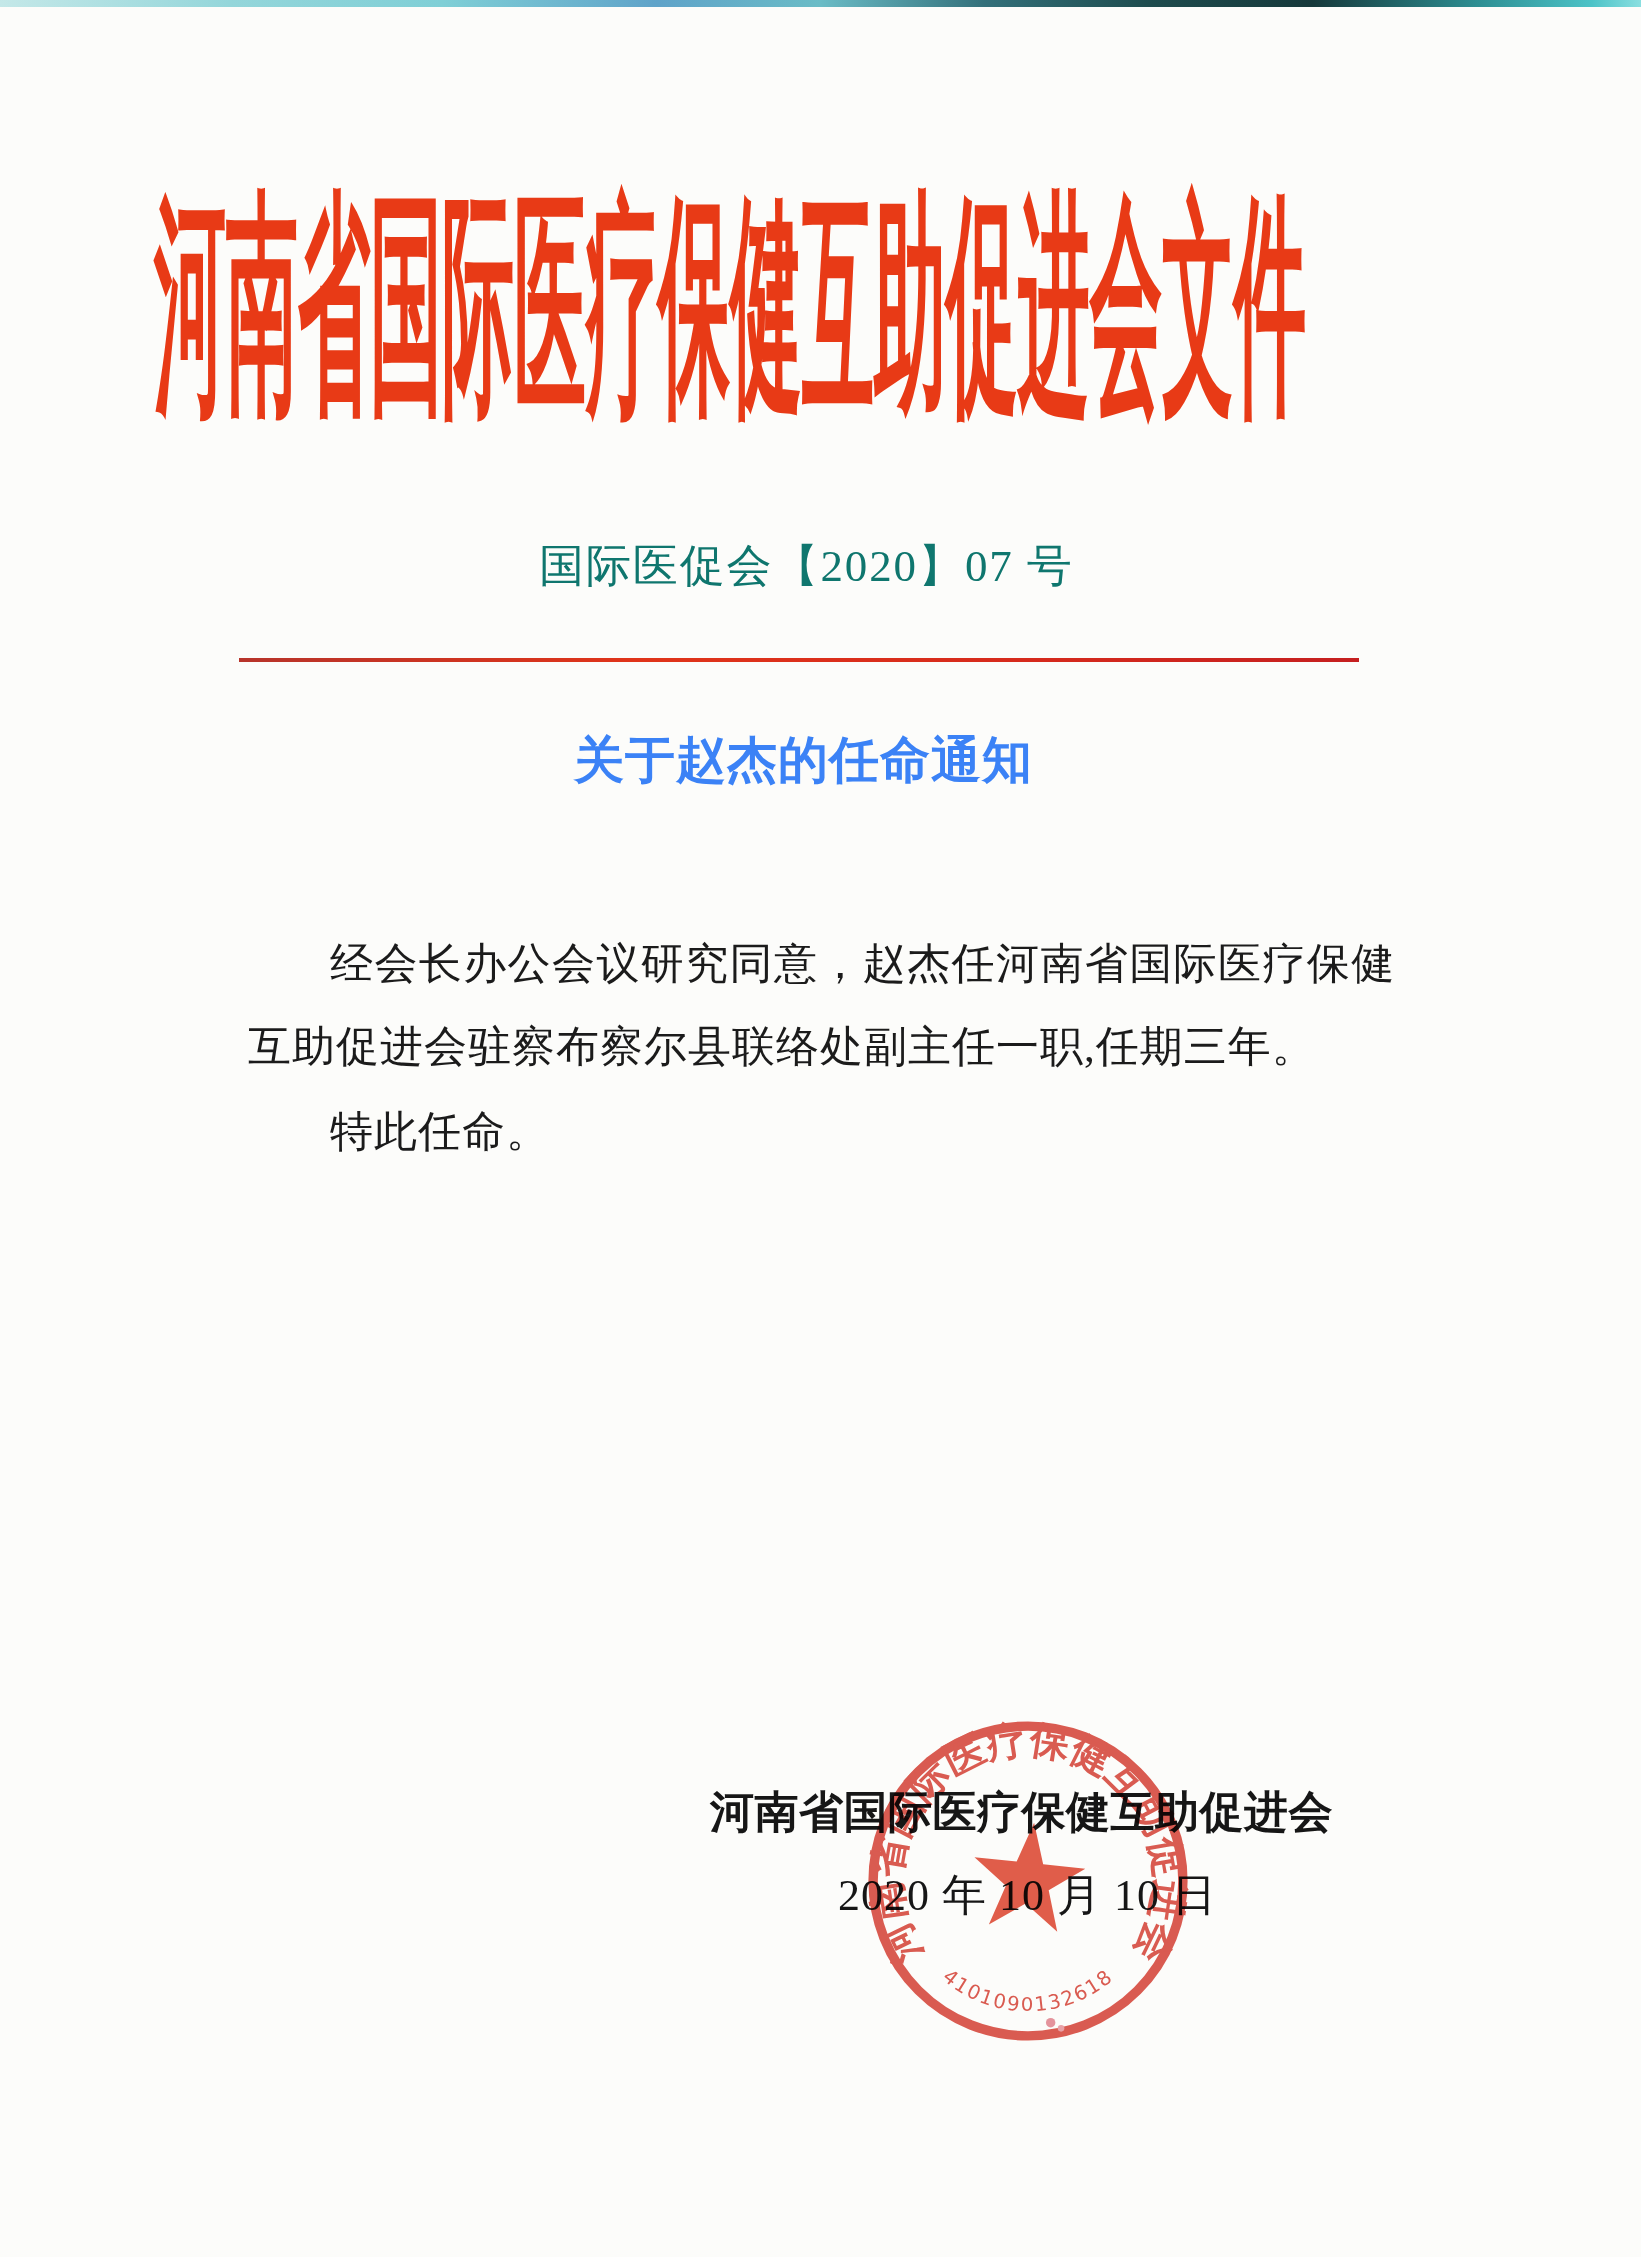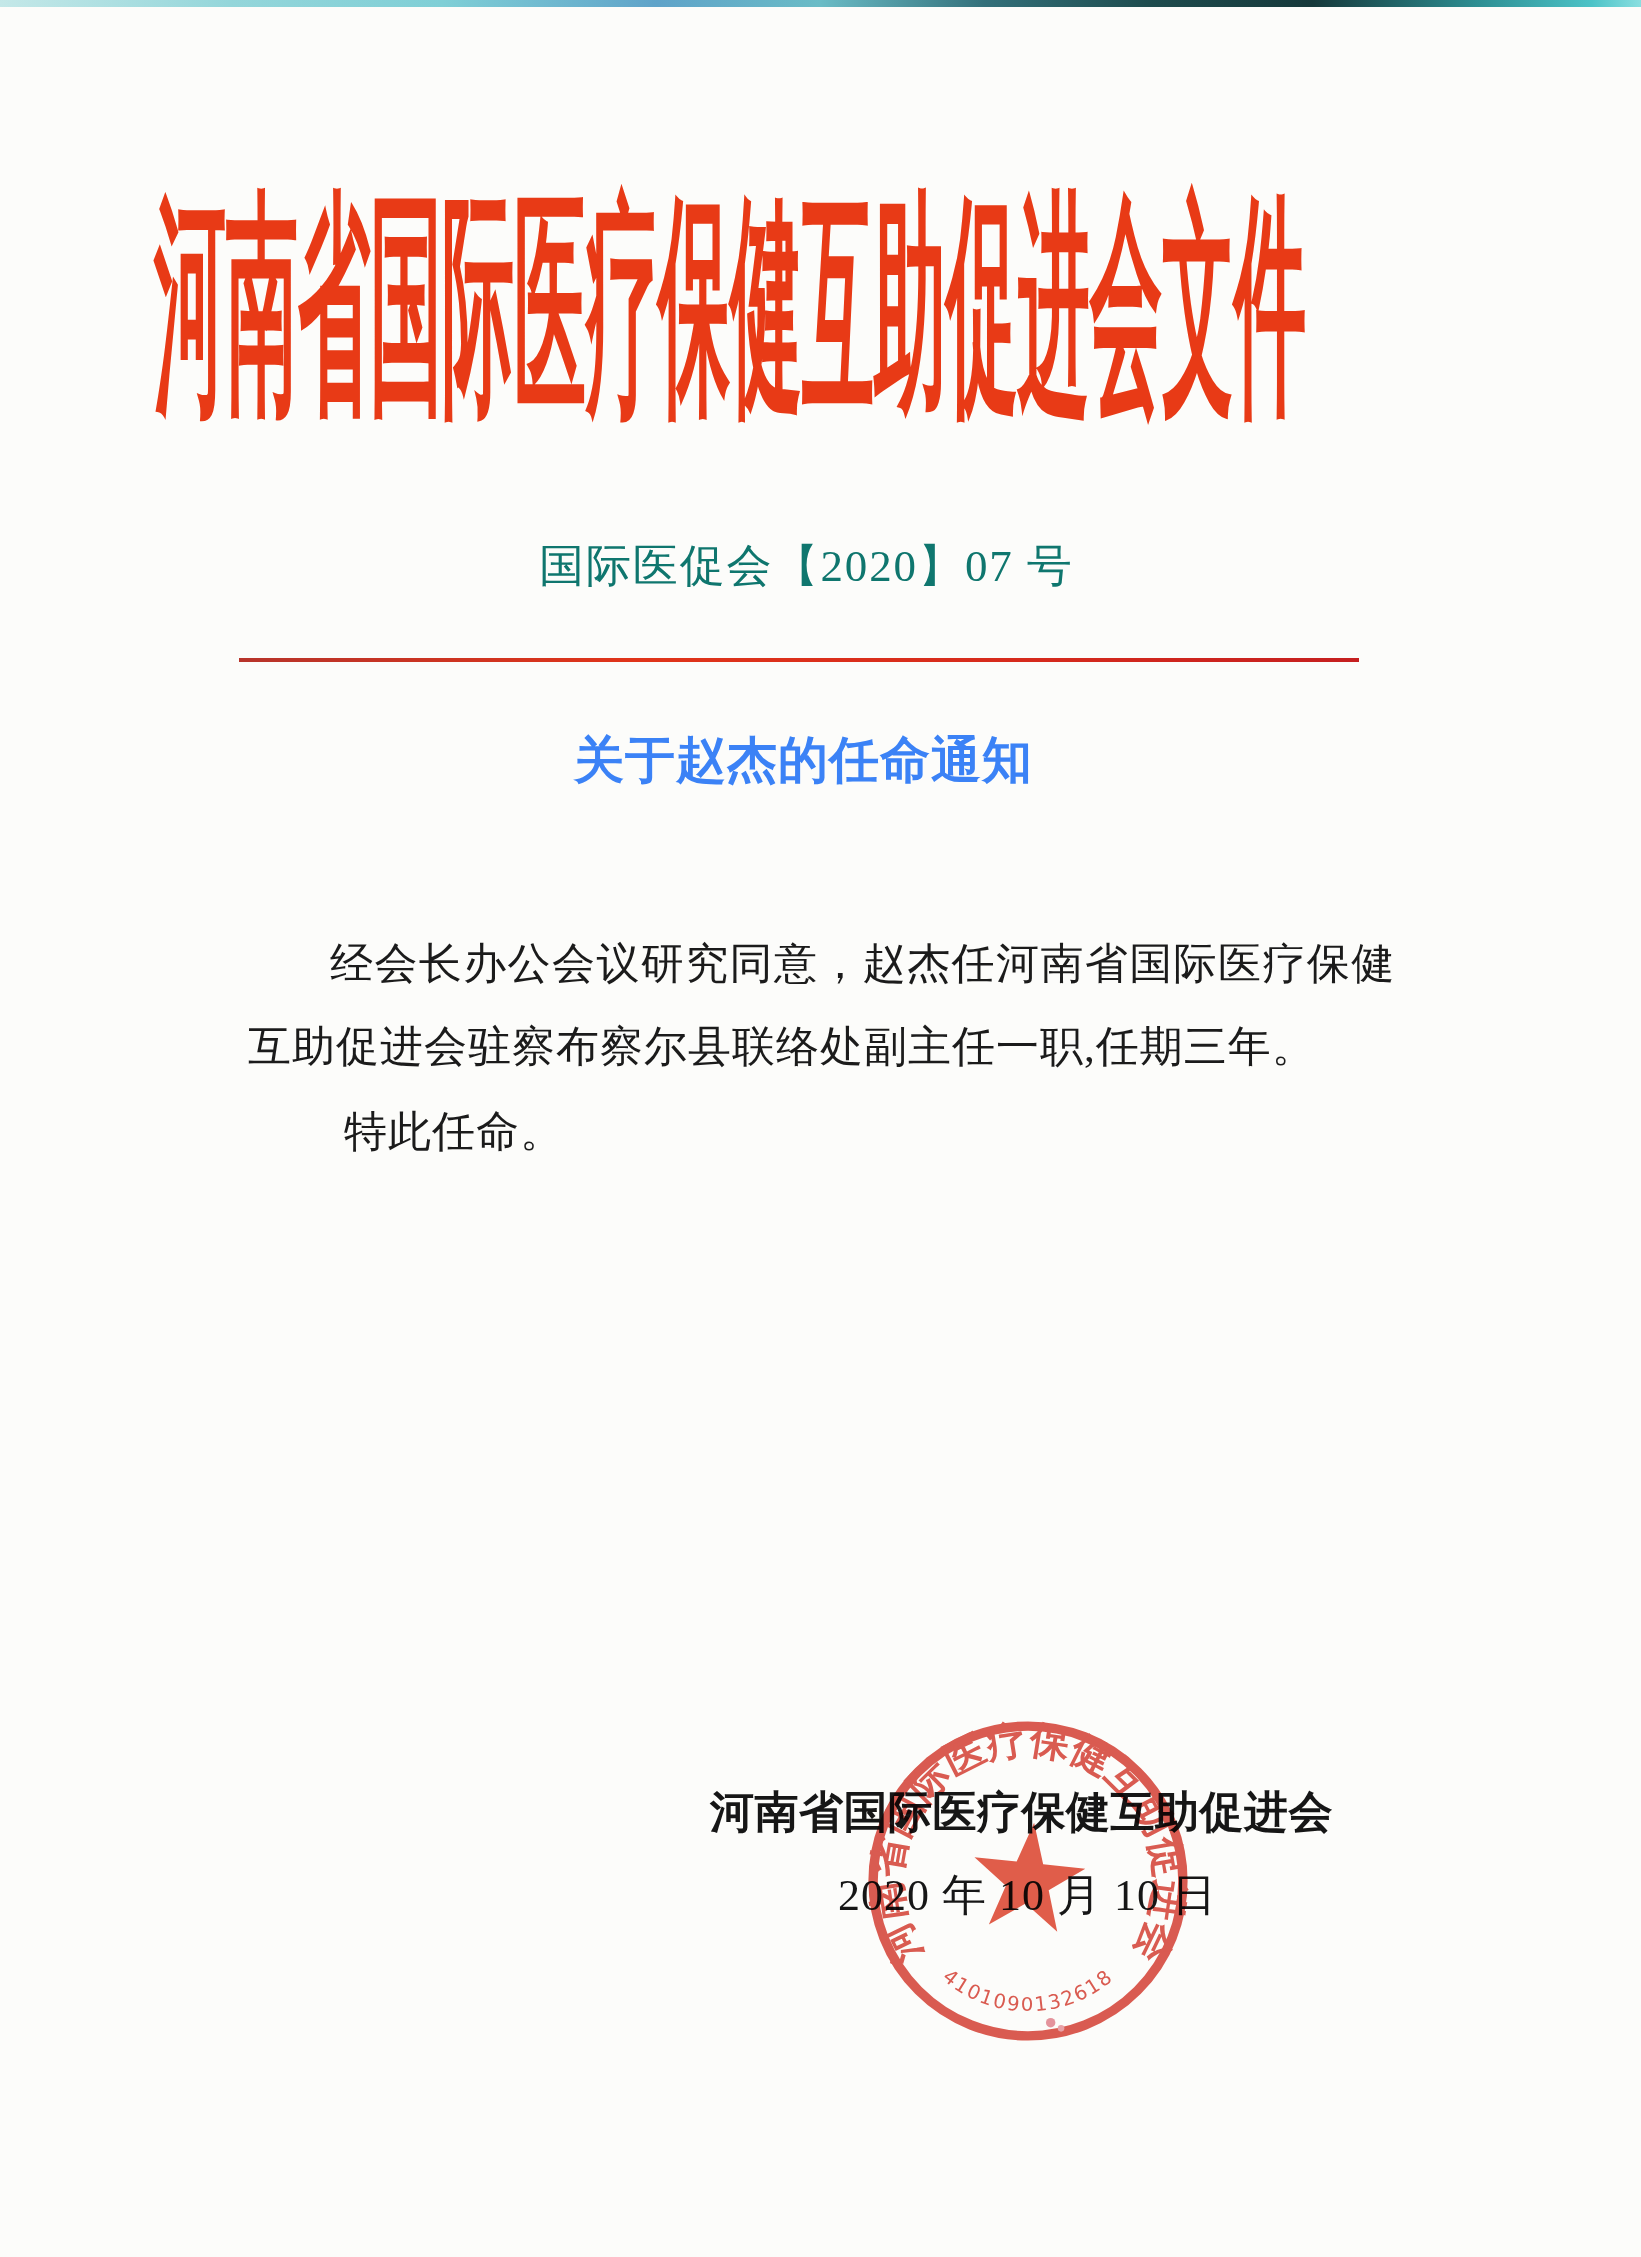--- a/index.html
+++ b/index.html
@@ -37,21 +37,21 @@
     position:absolute;left:574px;top:732px;
     font-size:50px;line-height:56px;font-weight:bold;color:#3b82f6;
     letter-spacing:1px;white-space:nowrap;
   }
   .body-line{
     position:absolute;color:#1b1b1b;font-size:43px;line-height:48px;white-space:nowrap;
   }
   .line-salutation{left:243px;top:854px;letter-spacing:-1px;}
   .line-b1{left:330px;top:940px;letter-spacing:1.4px;}
   .line-b2{left:248px;top:1023px;letter-spacing:1px;}
-  .line-b3{left:344px;top:1108px;letter-spacing:1px;}
+  .line-b3{left:330px;top:1108px;letter-spacing:1px;}
   .sig-org{
     position:absolute;left:710px;top:1788px;
     font-size:44px;line-height:50px;color:#161616;letter-spacing:0.5px;white-space:nowrap;
     font-weight:bold;
   }
   .sig-date{
     position:absolute;left:838px;top:1871px;
     font-size:44px;line-height:50px;color:#161616;letter-spacing:1px;white-space:nowrap;
   }
   .seal{

